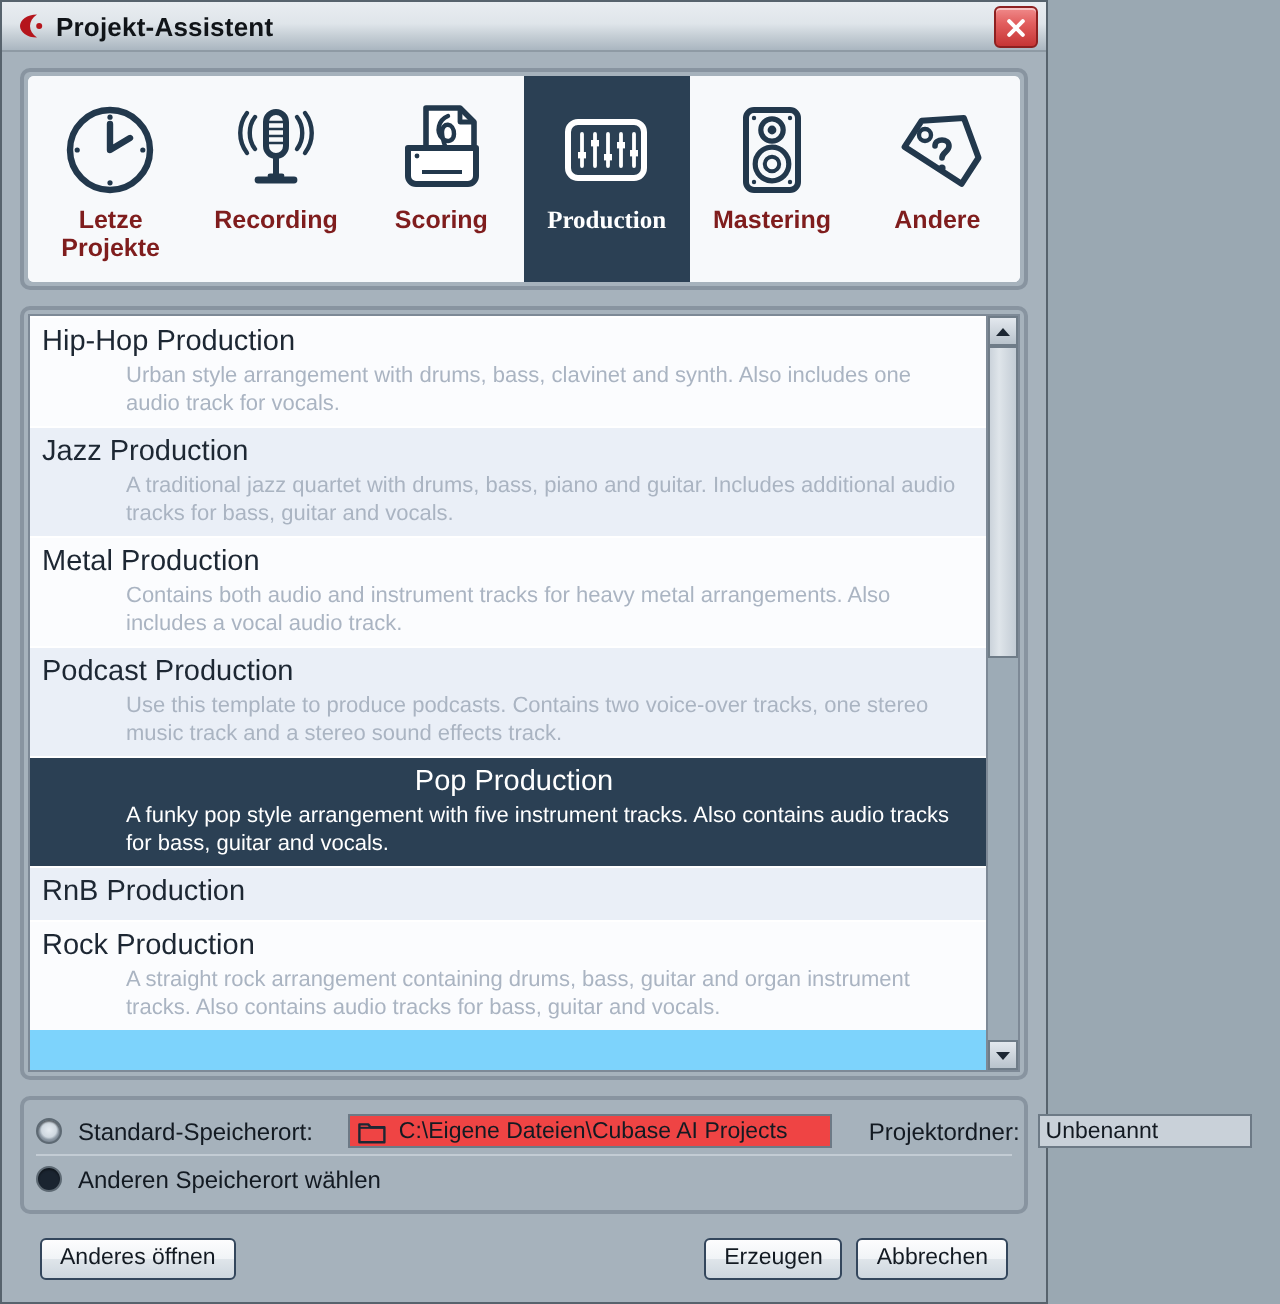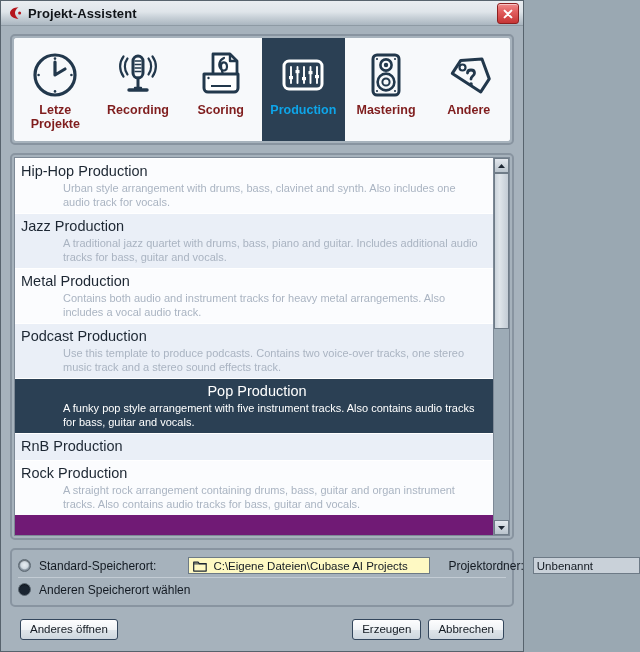--- a/index.html
+++ b/index.html
@@ -112,21 +112,21 @@
     justify-content: center;
   }
   .tab-label {
     font-size: 12.5px;
     font-weight: bold;
     color: #7f1d1d;
     text-align: center;
     line-height: 14px;
     letter-spacing: 0px;
   }
-  .tab.active .tab-label { color: #0ea5e9; }
+  .tab.active .tab-label { color: #ffffff; font-family: Liberation Serif, serif; }
 
   
   #list-outer {
     margin-top: 8px;
     flex: 1 1 auto;
     background: #a6b2bc;
     border: 2px solid #8894a0;
     border-radius: 5px;
     padding: 2px;
     box-sizing: border-box;
@@ -138,21 +138,21 @@
     display: flex;
     background: #ffffff;
     border: 1px solid #7d8996;
     box-sizing: border-box;
     min-height: 0;
     overflow: hidden;
   }
   #list {
     flex: 1 1 auto;
     overflow: hidden;
-    background: #701a75;
+    background: #7dd3fc;
     min-width: 0;
   }
   .row {
     padding: 2px 0 4px 0;
     cursor: pointer;
     border-top: 1px solid #ffffff;
   }
   .row.alt { background: #eaeff7; }
   .row.plain { background: #fbfcfe; }
   .row.selected { background: #2b4054; }
@@ -239,24 +239,24 @@
   }
   .radio.checked {
     background: radial-gradient(circle at 50% 45%, #e6ecf2 0%, #cfd8e0 45%, #8e9aa6 60%, #515d69 100%);
   }
   .radio-label {
     font-size: 12px;
     color: #131a22;
     white-space: nowrap;
   }
   #path-box {
-    margin-left: 32px;
+    margin-left: 18px;
     flex: 0 0 242px;
     height: 17px;
-    background: #fef9c3;
+    background: #ef4444;
     border: 1px solid #6d7a86;
     box-sizing: border-box;
     display: flex;
     align-items: center;
     padding: 0 4px;
     cursor: pointer;
   }
   #folder-icon { flex: 0 0 14px; margin-right: 6px; display:flex; align-items:center; }
   #path-text {
     font-size: 11.5px;

